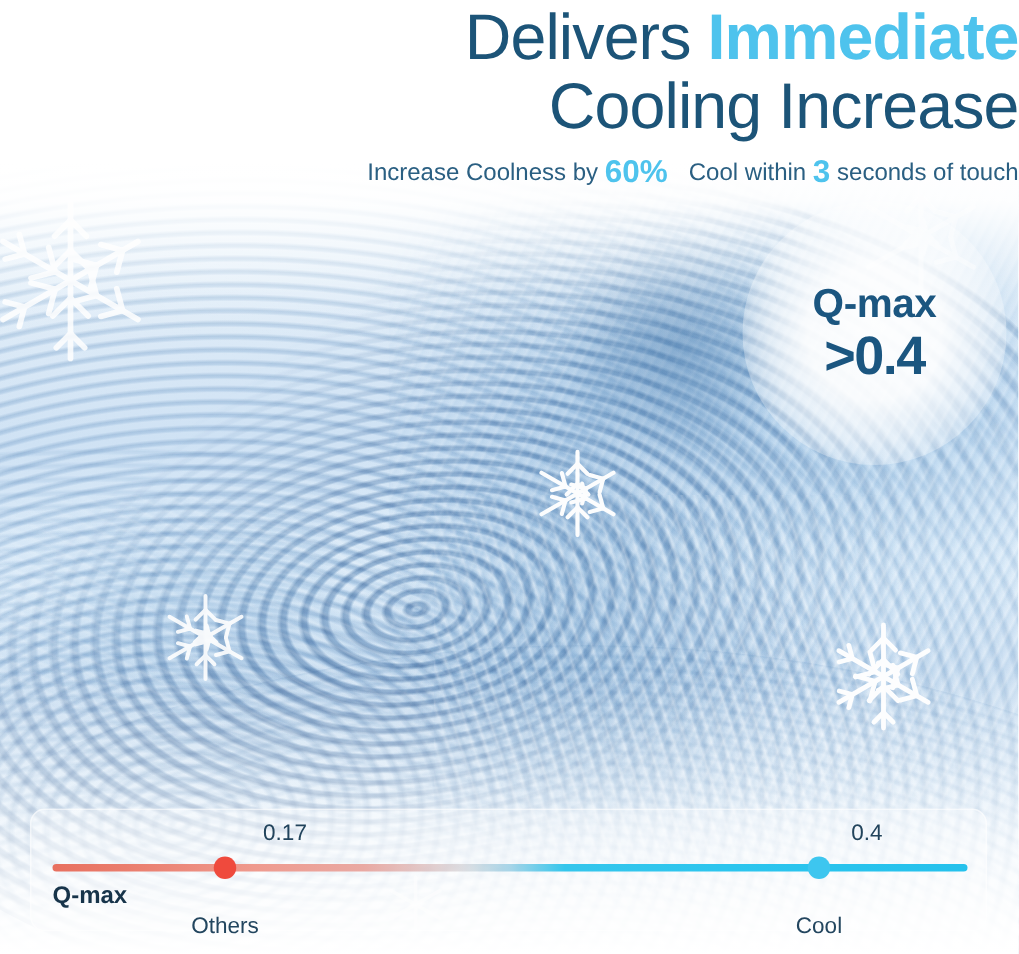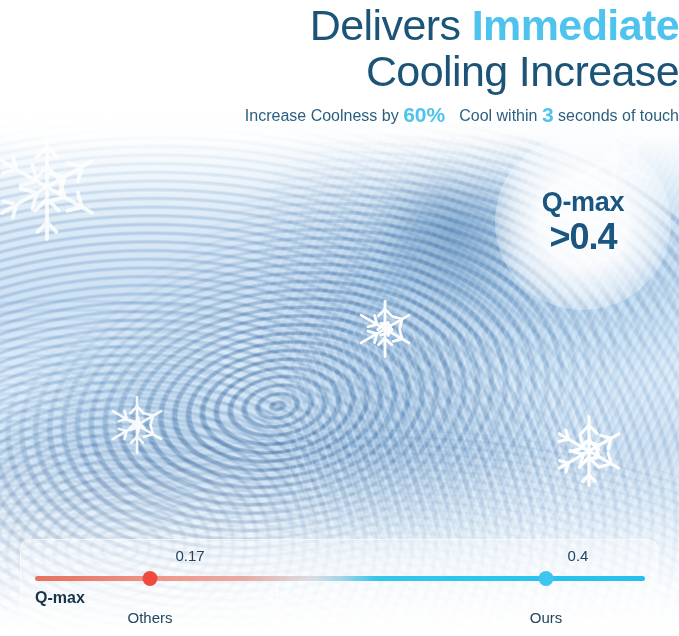--- a/index.html
+++ b/index.html
@@ -546,18 +546,18 @@
   <div class="scale-card">
     <div class="scale-track"></div>
 
     <div class="marker marker-others"></div>
     <div class="marker marker-ours"></div>
 
     <div class="tick-value val-others">0.17</div>
     <div class="tick-name name-others">Others</div>
 
     <div class="tick-value val-ours">0.4</div>
-    <div class="tick-name name-ours">Ours</div>
+    <div class="tick-name name-ours">Cool</div>
 
     <div class="scale-axis-label">Q-max</div>
   </div>
 
 </div>
 
 </body></html>

